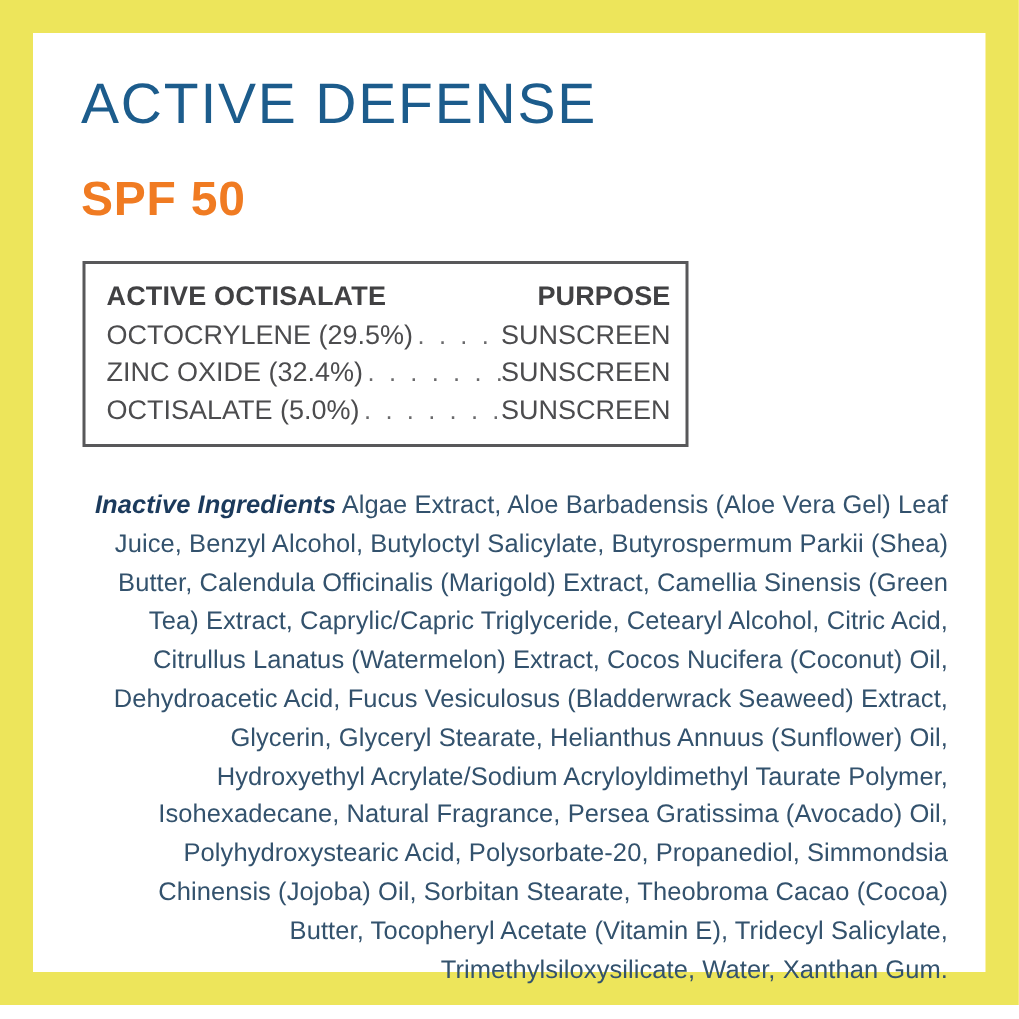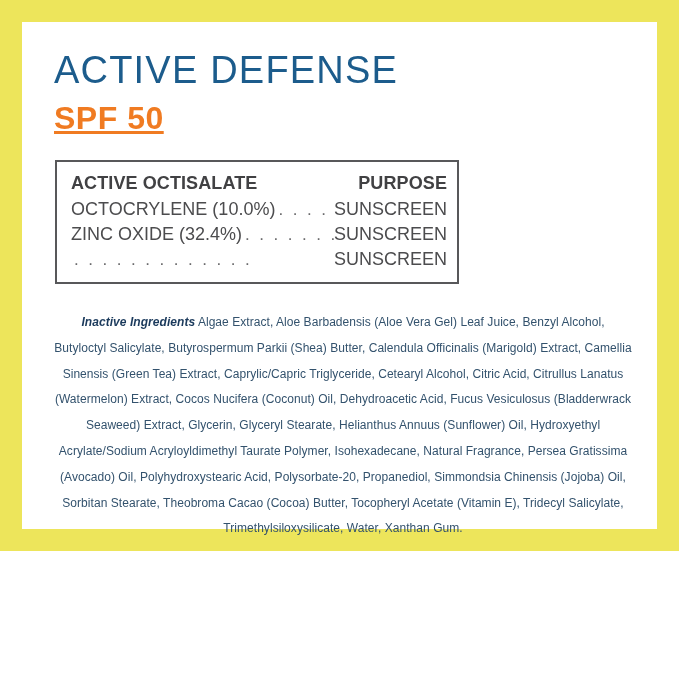--- a/index.html
+++ b/index.html
@@ -10,21 +10,21 @@
     width: 679px;
     height: 679px;
     overflow: hidden;
     font-family: "Liberation Sans", sans-serif;
     background: #ffffff;
   }
 
   #label-card {
     position: relative;
     width: 679px;
-    height: 551px;
+    height: 670px;
     box-sizing: border-box;
     background: #fde047;
     border: 22px solid #ede55b;
   }
 
   #label-inner {
     position: absolute;
     left: 0;
     top: 0;
     right: 0;
@@ -57,23 +57,22 @@
     white-space: nowrap;
     margin-top: -2px;
   }
   .spf-line {
     font-family: "Liberation Sans", sans-serif;
     font-size: 32px;
     line-height: 40px;
     letter-spacing: 0.5px;
     color: #f07b22;
     font-weight: 700;
-    margin-top: 6px;
+    margin-top: 20px;
     white-space: nowrap;
-    text-decoration: underline;
   }
 
   
   .active-box {
     margin-top: 22px;
     margin-left: 1px;
     width: 404px;
     box-sizing: border-box;
     border: 2px solid #58585a;
     padding: 9px 10px 10px 14px;
@@ -112,24 +111,24 @@
   .col-purpose {
     flex: 0 0 auto;
     text-align: center;
   }
 
   
   .inactive-block {
     margin-top: 26px;
     width: 578px;
     font-family: "Liberation Sans", sans-serif;
-    font-size: 12px;
+    font-size: 17px;
     line-height: 25.8px;
     color: #2d4b66;
-    text-align: center;
+    text-align: right;
     letter-spacing: 0.05px;
   }
   .inactive-heading {
     font-weight: 700;
     font-style: italic;
     color: #1b3a5c;
   }
   .inactive-body {
     font-weight: 400;
     color: #33526d;
@@ -148,32 +147,33 @@
 
     <div class="active-box">
 
       <div class="active-row head">
         <span class="col-name">ACTIVE OCTISALATE</span>
         <span class="col-dots-spacer"></span>
         <span class="col-purpose">PURPOSE</span>
       </div>
 
       <div class="active-row">
-        <span class="col-name">OCTOCRYLENE (10.0%)</span>
+        <span class="col-name">OCTOCRYLENE (29.5%)</span>
         <span class="col-dots">. . . . . . . . . .</span>
         <span class="col-purpose">SUNSCREEN</span>
       </div>
 
       <div class="active-row">
         <span class="col-name">ZINC OXIDE (32.4%)</span>
         <span class="col-dots">. . . . . . . . . . . . .</span>
         <span class="col-purpose">SUNSCREEN</span>
       </div>
 
       <div class="active-row">
+        <span class="col-name">OCTISALATE (5.0%)</span>
         <span class="col-dots">. . . . . . . . . . . . .</span>
         <span class="col-purpose">SUNSCREEN</span>
       </div>
 
     </div>
 
     <p class="inactive-block"><span class="inactive-heading">Inactive Ingredients</span><span class="inactive-body"> Algae Extract, Aloe Barbadensis (Aloe Vera Gel) Leaf Juice, Benzyl Alcohol, Butyloctyl Salicylate, Butyrospermum Parkii (Shea) Butter, Calendula Officinalis (Marigold) Extract, Camellia Sinensis (Green Tea) Extract, Caprylic/Capric Triglyceride, Cetearyl Alcohol, Citric Acid, Citrullus Lanatus (Watermelon) Extract, Cocos Nucifera (Coconut) Oil, Dehydroacetic Acid, Fucus Vesiculosus (Bladderwrack Seaweed) Extract, Glycerin, Glyceryl Stearate, Helianthus Annuus (Sunflower) Oil, Hydroxyethyl Acrylate/Sodium Acryloyldimethyl Taurate Polymer, Isohexadecane, Natural Fragrance, Persea Gratissima (Avocado) Oil, Polyhydroxystearic Acid, Polysorbate-20, Propanediol, Simmondsia Chinensis (Jojoba) Oil, Sorbitan Stearate, Theobroma Cacao (Cocoa) Butter, Tocopheryl Acetate (Vitamin E), Tridecyl Salicylate, Trimethylsiloxysilicate, Water, Xanthan Gum.</span></p>
 
   </div>
 </div>

